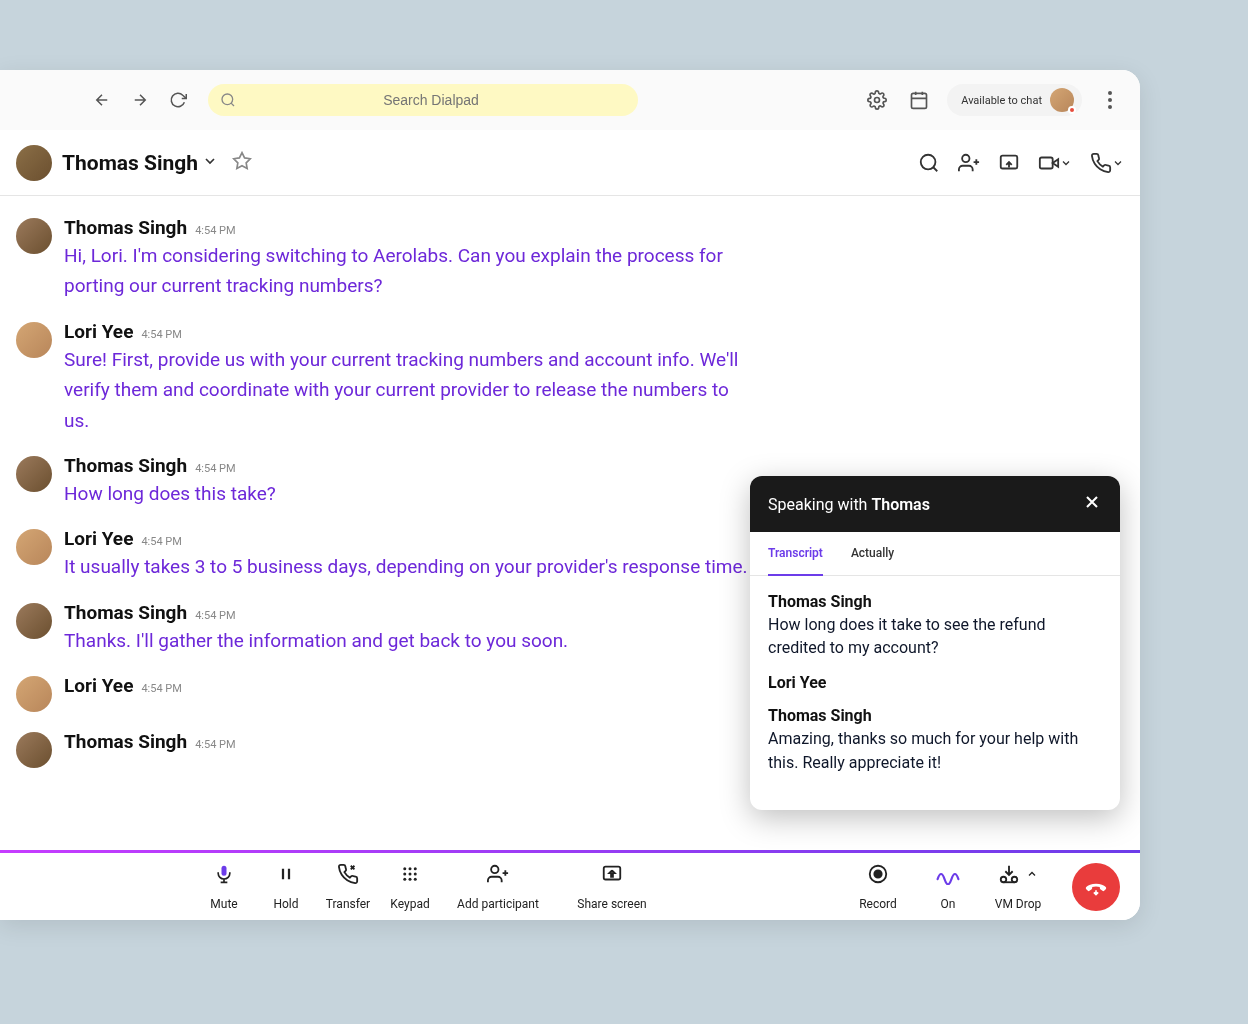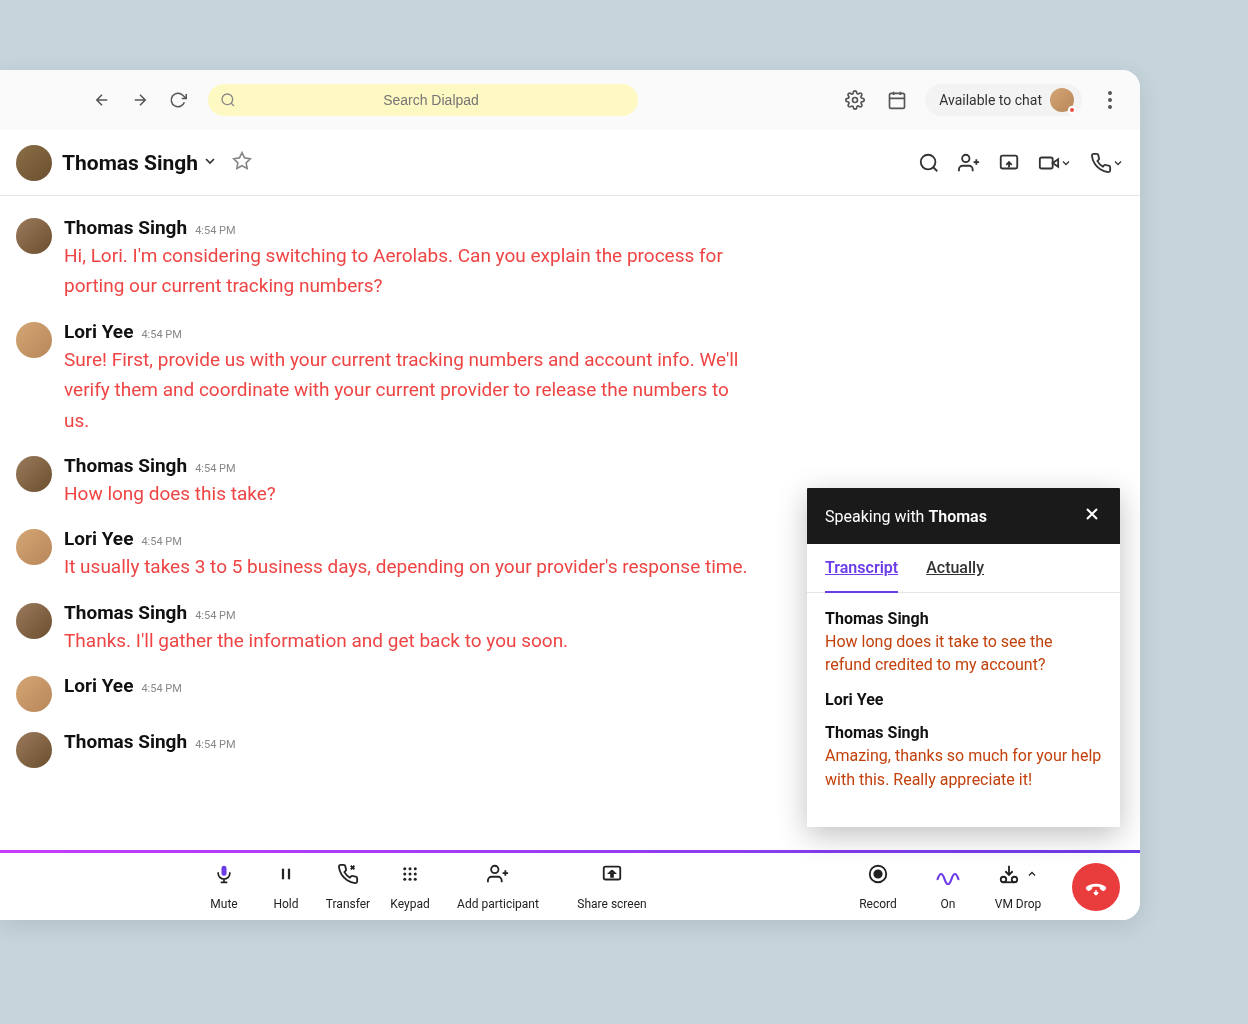--- a/index.html
+++ b/index.html
@@ -46,21 +46,21 @@
 .search-box input {
   border: none; background: transparent; width: 100%; text-align: center;
   font-size: 14px; color: #888; outline: none;
 }
 .top-right { margin-left: auto; display: flex; align-items: center; gap: 14px; }
 .icon-btn { width: 28px; height: 28px; display: flex; align-items: center; justify-content: center; color: #555; cursor: pointer; }
 .status-pill {
   display: flex; align-items: center; gap: 8px;
   background: #f3f3f3; border-radius: 20px; padding: 4px 8px 4px 14px;
 }
-.status-pill span { font-size: 14px; color: #333; }
+.status-pill span { font-size: 11px; color: #333; }
 .avatar-sm { width: 24px; height: 24px; border-radius: 50%; position: relative; }
 .avatar-sm .face { width: 24px; height: 24px; border-radius: 50%; background: linear-gradient(135deg,#d4a674,#b8865a); }
 .avatar-sm .dot { width: 8px; height: 8px; border-radius: 50%; background: #e74c3c; border: 2px solid #fff; position: absolute; bottom: -2px; right: -2px; }
 .dots-v { display:flex; flex-direction:column; gap:3px; }
 .dots-v i { width:4px;height:4px;border-radius:50%;background:#555;display:block; }
 
 .conv-header {
   height: 66px;
   display: flex; align-items: center;
   padding: 0 16px;
@@ -80,52 +80,52 @@
   position: relative;
 }
 .msg { display: flex; gap: 12px; margin-bottom: 18px; max-width: 740px; }
 .msg .avatar { width: 36px; height: 36px; border-radius: 50%; flex-shrink: 0; margin-top: 2px; }
 .av-thomas { background: linear-gradient(135deg,#9b7a5c,#6b4f2f); }
 .av-lori { background: linear-gradient(135deg,#d4a674,#b8865a); }
 .msg-body { flex: 1; }
 .msg-head { display:flex; align-items:baseline; gap:8px; margin-bottom:2px; }
 .msg-author { font-size: 19px; font-weight: 700; color: #111; }
 .msg-time { font-size: 11px; color: #888; }
-.msg-text { font-size: 19px; color: #ef4444; line-height: 1.6; }
+.msg-text { font-size: 19px; color: #6d28d9; line-height: 1.6; }
 
 .ai-panel {
   position: absolute;
   right: 20px;
-  top: 418px;
-  width: 313px;
+  top: 406px;
+  width: 370px;
   background: #fff;
-  border-radius: 1px;
+  border-radius: 12px;
   box-shadow: 0 8px 30px rgba(0,0,0,0.25);
   overflow: hidden;
 }
 .ai-header {
   background: #1a1a1a;
   color: #fff;
   padding: 16px 18px;
   display: flex; align-items: center; justify-content: space-between;
   font-size: 16px;
 }
 .ai-header b { font-weight: 600; }
 .ai-close { cursor: pointer; color: #fff; }
 .ai-tabs {
   display: flex; gap: 28px;
   padding: 0 18px;
   border-bottom: 1px solid #e5e5e5;
 }
-.ai-tab { padding: 14px 0; font-size: 16px; font-weight: 500; color: #333; cursor: pointer; text-decoration: underline; }
+.ai-tab { padding: 14px 0; font-size: 12px; font-weight: 500; color: #333; cursor: pointer; }
 .ai-tab.active { color: #6c3ce9; border-bottom: 2px solid #6c3ce9; margin-bottom: -1px; font-weight:600; }
 .ai-content { padding: 16px 18px 22px; overflow-y:auto; }
 .ai-entry { margin-bottom: 14px; }
 .ai-speaker { font-weight: 700; font-size: 16px; color: #111; margin-bottom: 2px; }
-.ai-text { font-size: 16px; color: #c2410c; line-height: 1.45; }
+.ai-text { font-size: 16px; color: #0f172a; line-height: 1.45; }
 
 .call-bar {
   height: 70px;
   border-top: 3px solid;
   border-image: linear-gradient(90deg,#c63cff,#6c3ce9) 1;
   background: #fff;
   display: flex;
   align-items: center;
   padding: 0 20px;
 }

